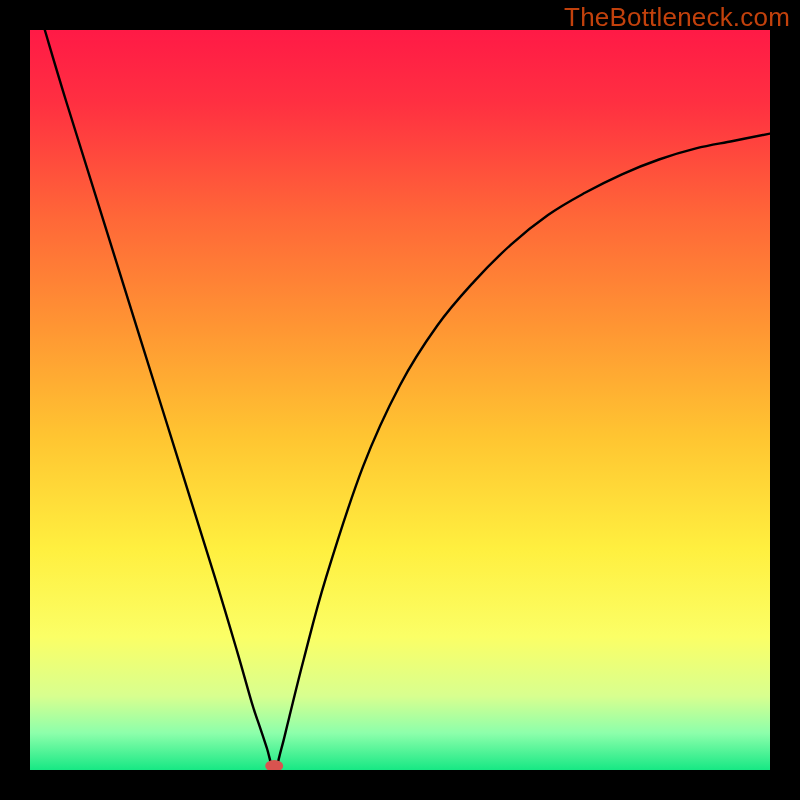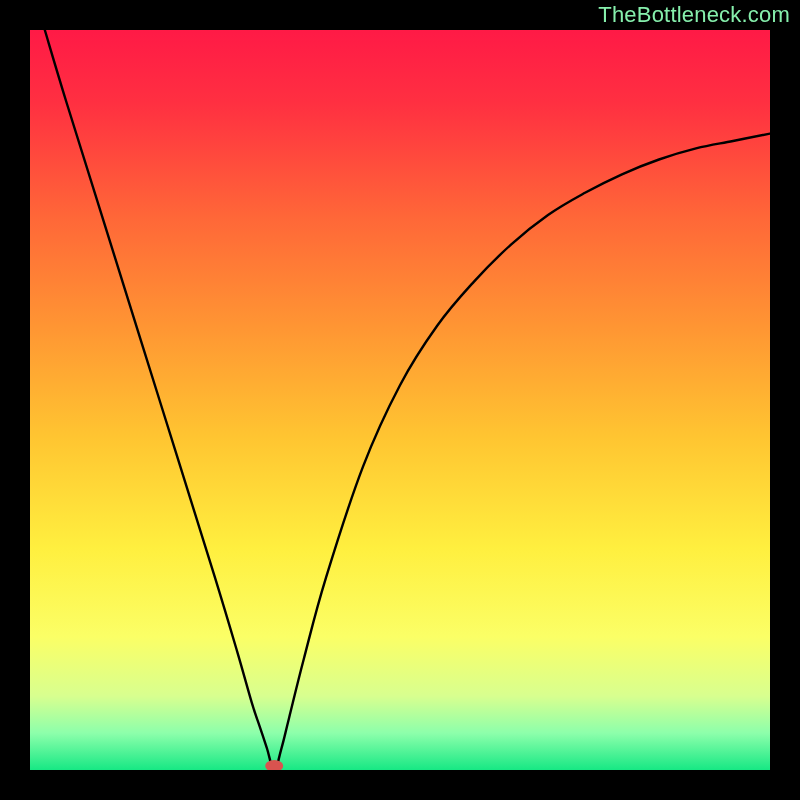--- a/index.html
+++ b/index.html
@@ -14,22 +14,22 @@
   .outer {
     position: relative;
     width: 800px;
     height: 800px;
     background: #000;
   }
   .watermark {
     position: absolute;
     top: 2px;
     right: 10px;
-    color: #86efac;
-    font-size: 22px;
+    color: #c2410c;
+    font-size: 26px;
     font-weight: 500;
     letter-spacing: 0.2px;
     z-index: 10;
   }
   .plot-wrap {
     position: absolute;
     left: 30px;
     top: 30px;
     width: 740px;
     height: 740px;

